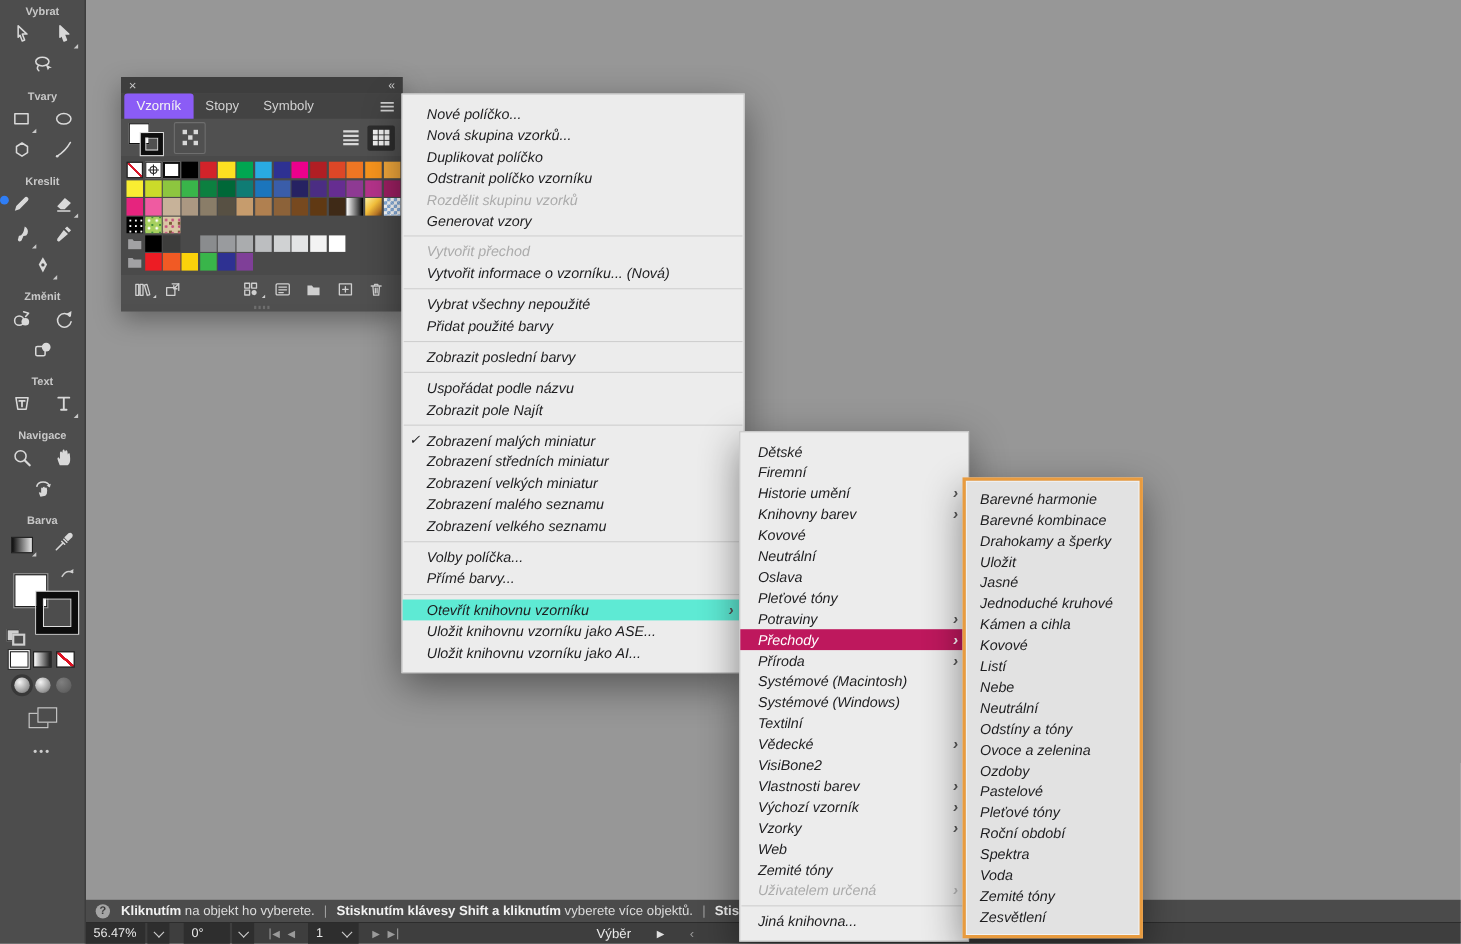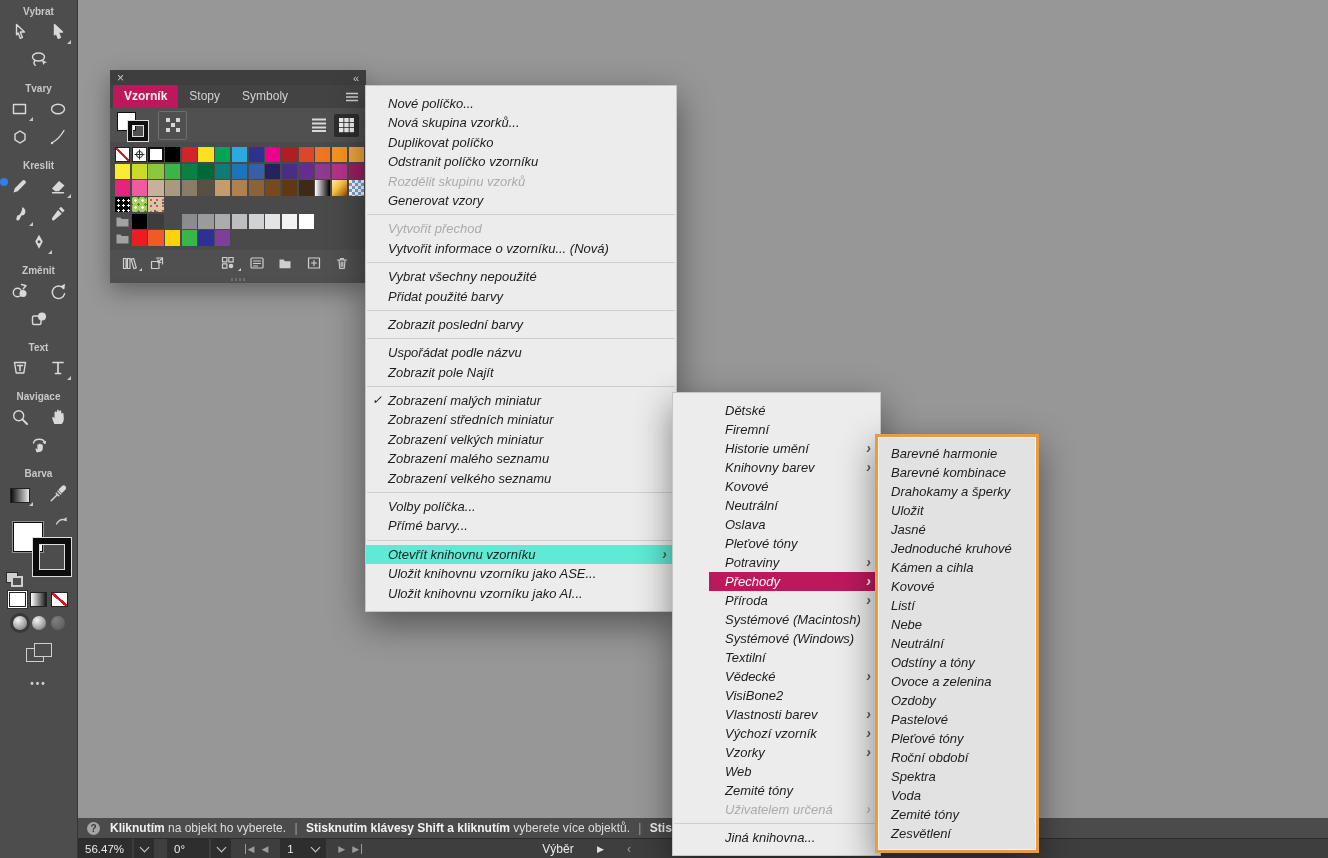--- a/index.html
+++ b/index.html
@@ -44,21 +44,21 @@
 
   
   #panel{position:absolute;left:110px;top:70px;width:256px;background:#4f4f4f;z-index:3;
          box-shadow:0 8px 22px rgba(0,0,0,.35);}
   .p-head{height:15px;background:#3e3e3e;display:flex;align-items:center;justify-content:space-between;
           padding:0 7px;color:#c9c9c9;}
   .p-close{font-size:12px;line-height:1;}
   .p-collapse{font-size:11px;}
   .p-tabs{display:flex;align-items:center;background:#434343;height:23px;padding-left:3px;}
   .p-tab{padding:0 11px;height:23px;line-height:23px;font-size:12px;color:#d2d2d2;}
-  .p-tab.active{background:#be185d;color:#f4f4f4;font-weight:bold;border-radius:3px 3px 0 0;}
+  .p-tab.active{background:#8b5cf6;color:#f4f4f4;font-weight:normal;border-radius:3px 3px 0 0;}
   .p-menu-btn{margin-left:auto;margin-right:6px;display:grid;place-items:center;}
   .p-controls{height:34px;display:flex;align-items:center;padding:0 7px;background:#505050;}
   .pc-proxy{position:relative;width:32px;height:28px;}
   .pc-fill{position:absolute;left:0;top:1px;width:17px;height:17px;background:#fff;border:1px solid #101010;}
   .pc-stroke{position:absolute;left:11px;top:10px;width:12px;height:12px;border:4px solid #0e0e0e;
       box-shadow:inset 0 0 0 1px #ddd,0 0 0 1px #ddd;box-sizing:content-box;}
   .pc-pattern{width:27px;height:27px;border:1px solid #6e6e6e;border-radius:2px;margin-left:9px;
       display:grid;place-items:center;}
   .view-toggles{margin-left:auto;display:flex;gap:3px;align-items:center;}
   .vt{width:25px;height:23px;display:grid;place-items:center;border-radius:2px;}
@@ -94,21 +94,21 @@
 
   
   .menu{position:absolute;background:#ececec;border:1px solid #c6c6c6;box-sizing:border-box;
         box-shadow:0 12px 34px rgba(0,0,0,.45);padding:8px 0;font-size:13px;color:#1d1d1f;font-style:italic;}
   #menu-main{left:365px;top:85px;width:312px;z-index:5;}
   #menu-sub{left:672px;top:392px;width:209px;z-index:6;}
   #menu-grad{left:875px;top:434px;width:164px;z-index:7;background:#e2e2e2;
              border:3px solid #e89b3f;box-shadow:inset 0 0 0 1px #f3f3f3,0 12px 34px rgba(0,0,0,.45);padding:7px 0;}
   .mi{position:relative;white-space:nowrap;overflow:hidden;}
   #menu-main .mi{height:19.4px;line-height:19.4px;padding-left:22px;}
-  #menu-sub .mi{height:19px;line-height:19px;padding-left:16px;margin-left:36px;}
+  #menu-sub .mi{height:19px;line-height:19px;padding-left:16px;}
   #menu-grad .mi{height:19px;line-height:19px;padding-left:13px;}
   .mi .chk{position:absolute;left:6px;top:0;font-size:12px;}
   .mi .arr{position:absolute;right:9px;top:0;font-size:14px;font-weight:bold;color:#555;}
   .mi.disabled{color:#ababab;}
   .mi.disabled .arr{color:#b8b8b8;}
   .mi.hover{background:#5eead4;}
   .mi.selected{background:#be185d;color:#fff;}
   .mi.selected .arr{color:#fff;}
   .sep{height:1px;background:#cfcfcf;margin:4px 1px;}
 

